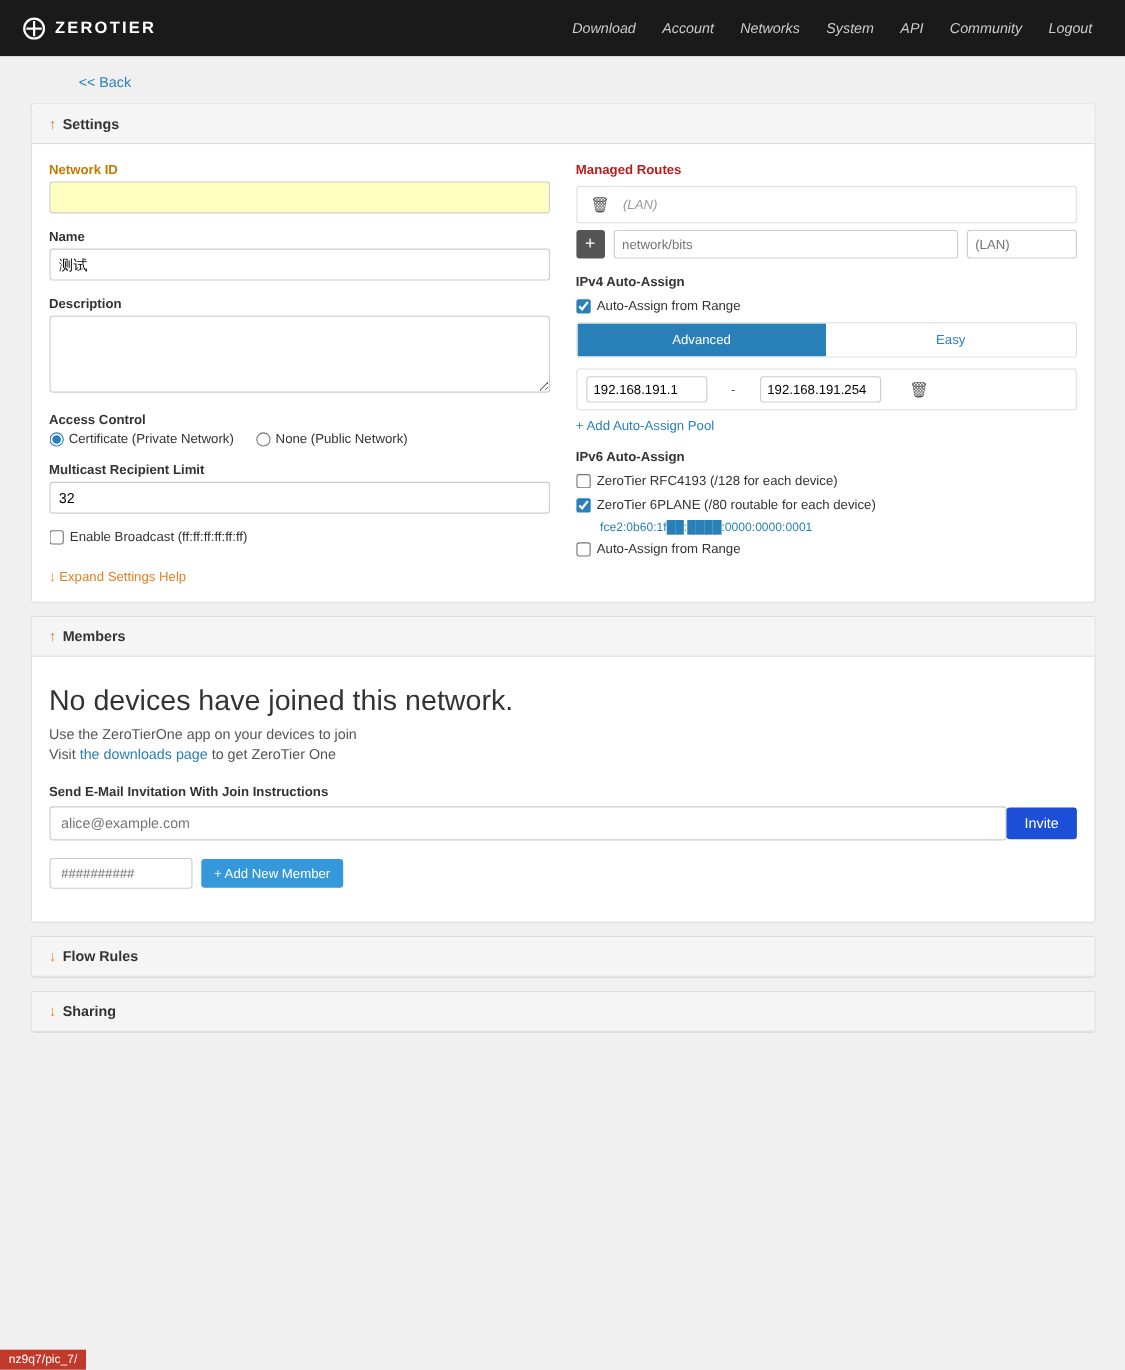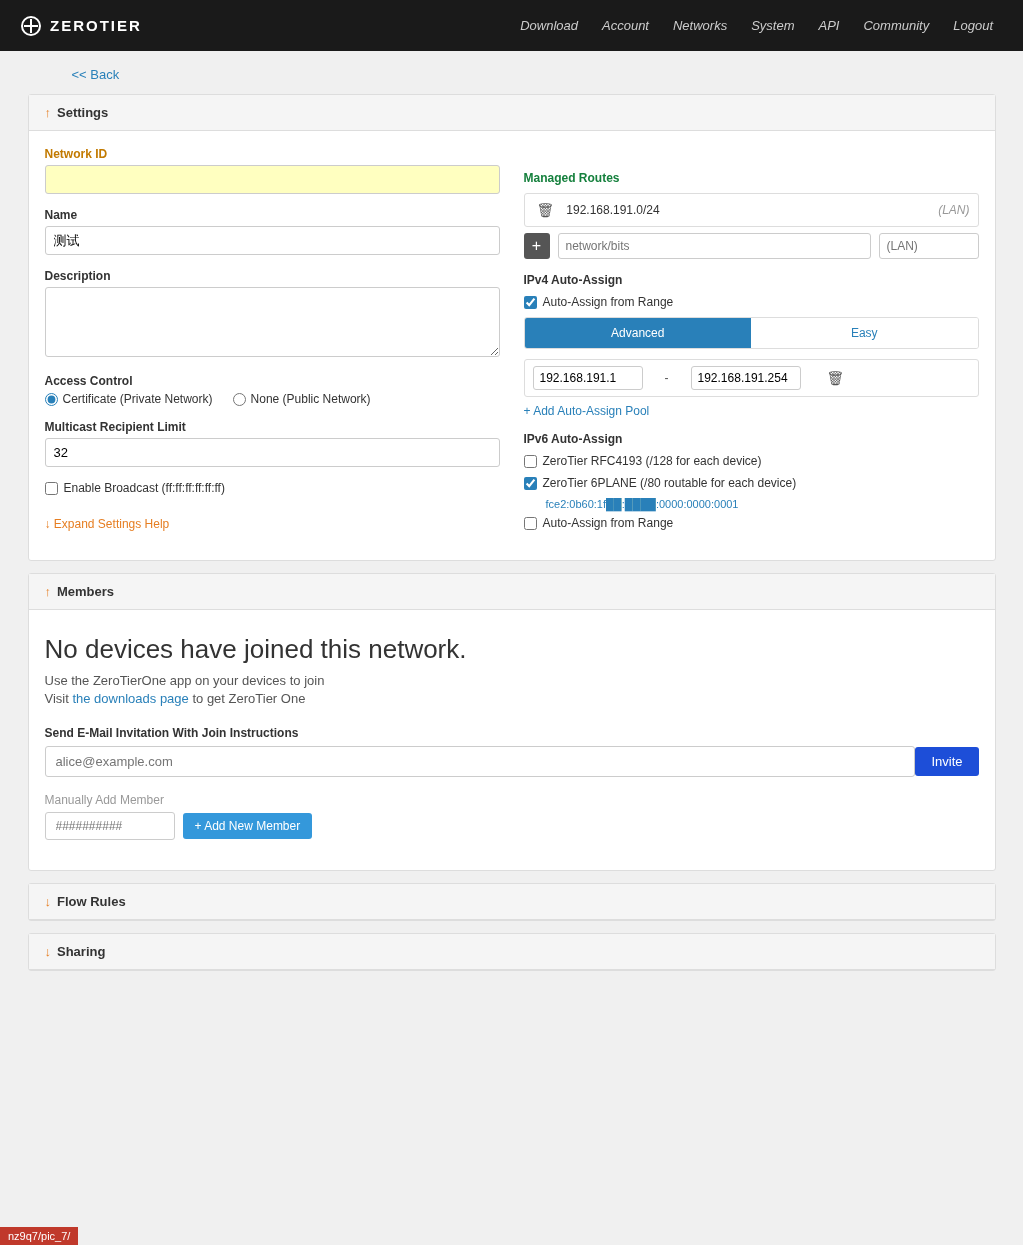--- a/index.html
+++ b/index.html
@@ -121,22 +121,21 @@
 
     
     .checkbox-item { display: flex; align-items: center; gap: 6px; font-size: 12px; cursor: pointer; }
     .checkbox-item input[type="checkbox"] { accent-color: #2980b9; }
 
     
     .managed-routes-label {
       font-weight: bold;
       font-size: 12px;
       margin-bottom: 8px;
-      color: #15803d;
-      margin-top: 24px;
+      color: #b91c1c;
     }
     .route-row {
       display: flex;
       align-items: center;
       gap: 8px;
       margin-bottom: 6px;
       border: 1px solid #ddd;
       padding: 6px 8px;
       border-radius: 3px;
       background: #fff;
@@ -411,21 +410,20 @@
           <a class="expand-help">↓ Expand Settings Help</a>
         </div>
 
         <div class="col-right">
 
           <div class="form-group">
             <div class="managed-routes-label">Managed Routes</div>
 
             <div class="route-row">
               <button class="trash-btn">🗑</button>
-              <span class="route-ip">192.168.191.0/24</span>
               <span class="route-lan">(LAN)</span>
             </div>
 
             <div class="route-add-row">
               <button class="add-btn">+</button>
               <input type="text" class="route-input" placeholder="network/bits" style="">
               <input type="text" class="route-input" placeholder="(LAN)" style="max-width: 100px;">
             </div>
           </div>
 
@@ -495,21 +493,20 @@
 
       <div class="invite-section">
         <div class="invite-label">Send E-Mail Invitation With Join Instructions</div>
         <div class="invite-row">
           <input type="text" class="invite-input" placeholder="alice@example.com" style="">
           <button class="invite-btn">Invite</button>
         </div>
       </div>
 
       <div class="form-group">
-        <div class="manually-add-label">Manually Add Member</div>
         <div class="manually-add-row">
           <input type="text" class="manually-input" placeholder="##########" style="">
           <button class="add-member-btn">+ Add New Member</button>
         </div>
       </div>
     </div>
   </div>
 
   
   <div class="section">

